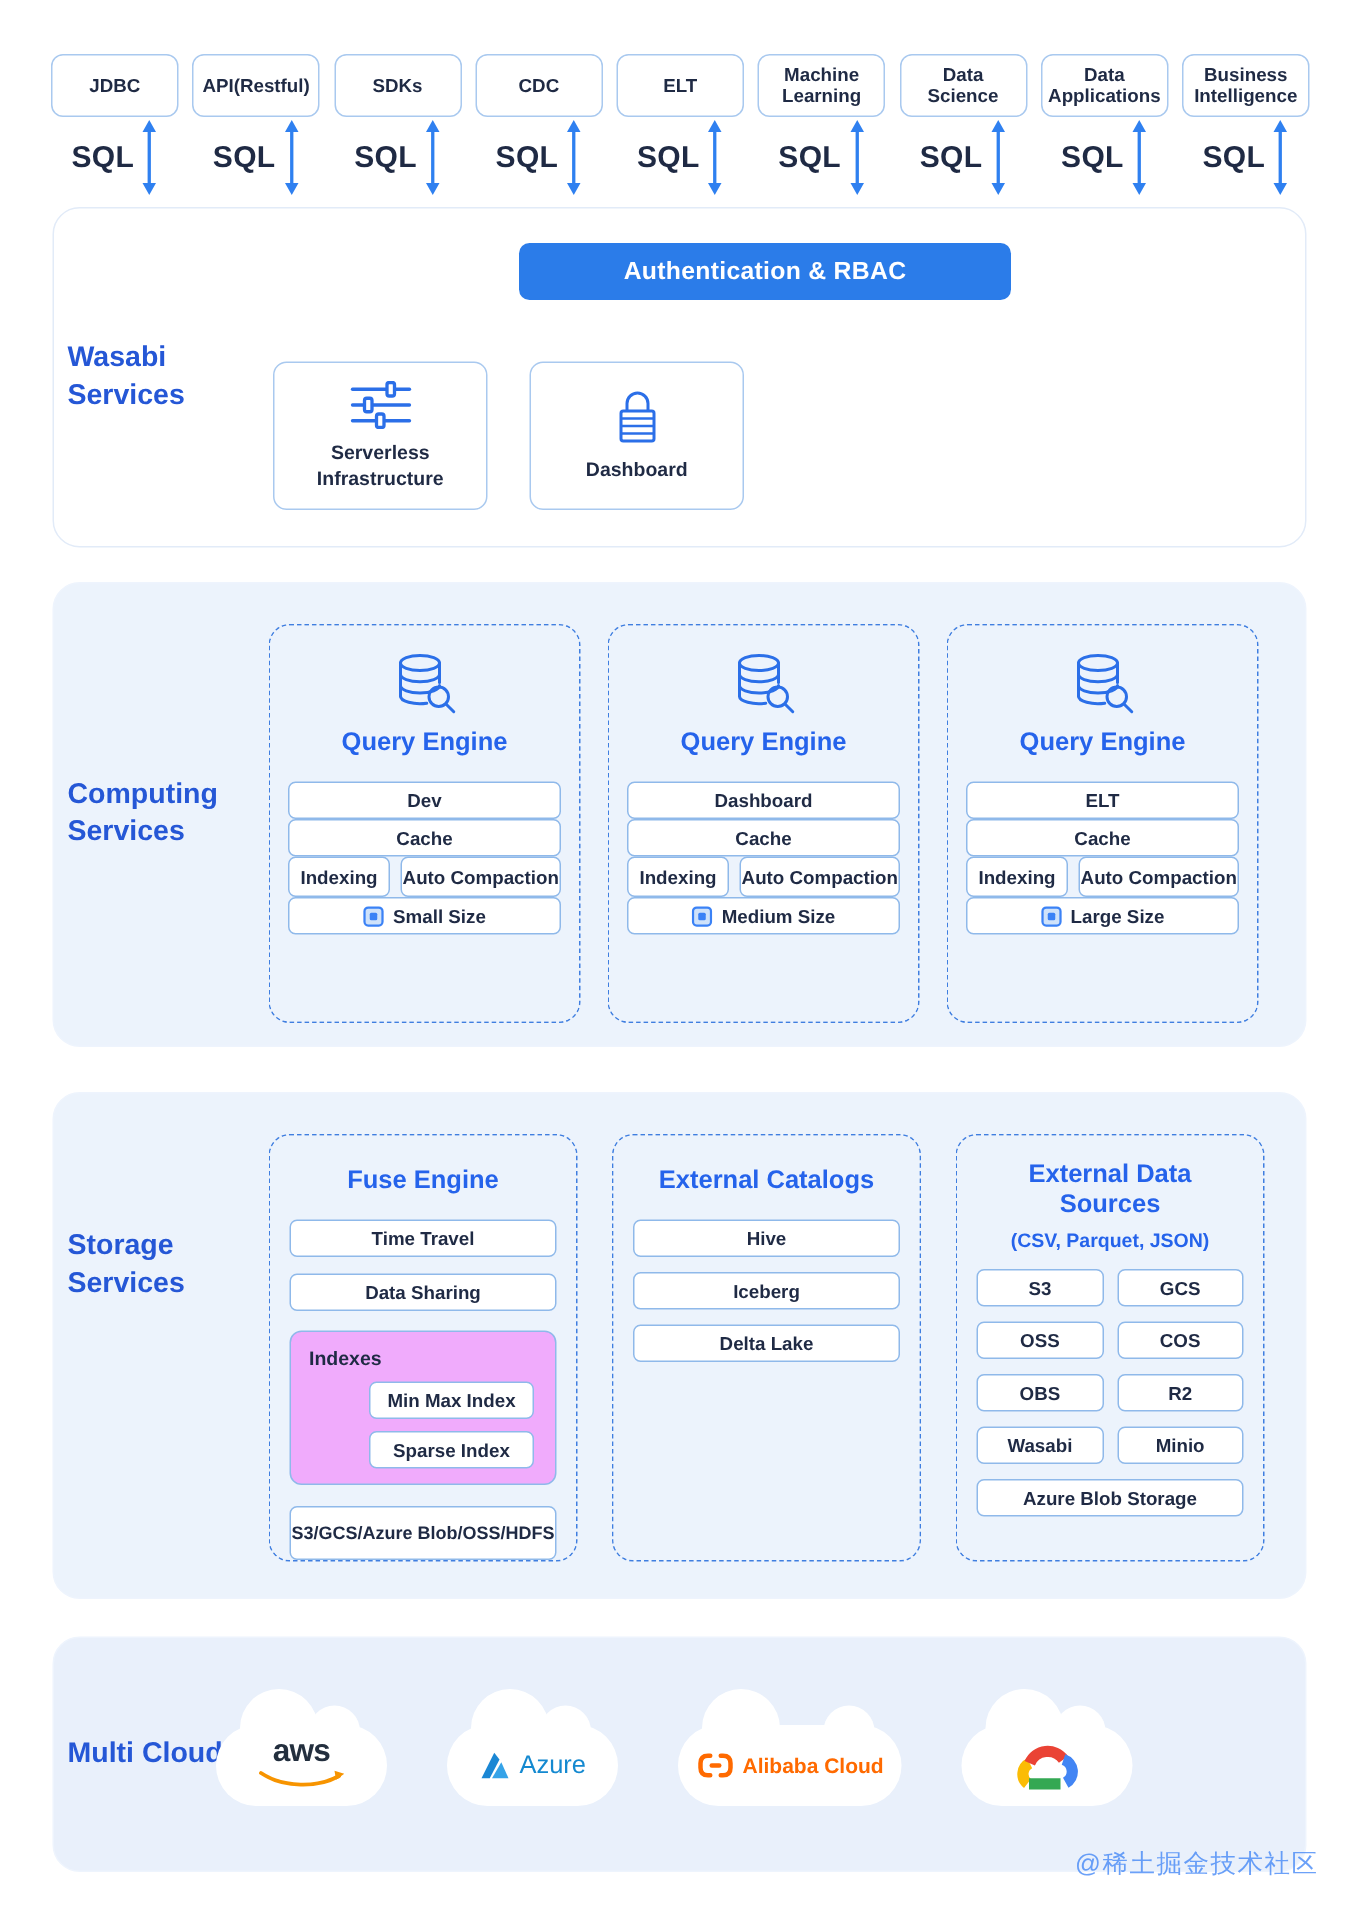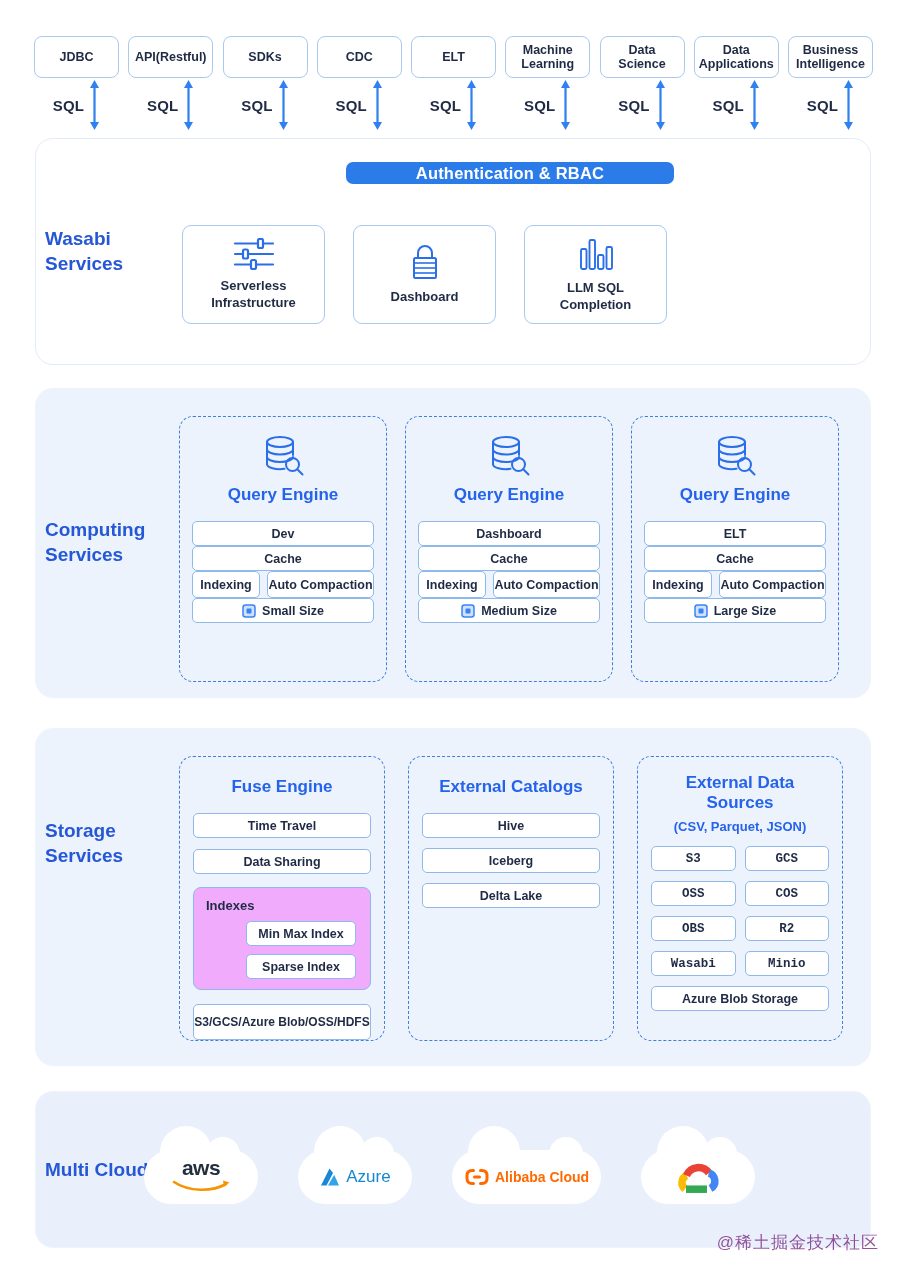--- a/index.html
+++ b/index.html
@@ -8,34 +8,34 @@
 
   
   .clients-row { display:flex; justify-content:space-between; margin:36px 36px 0 34px; }
   .client-cell { width:85px; display:flex; flex-direction:column; align-items:center; }
   .client-box {
     width:100%; height:42px; background:#fff; border:1.3px solid #a9c9ef; border-radius:8px;
     display:flex; align-items:center; justify-content:center; text-align:center;
     font-size:12.5px; font-weight:700; color:#1f2a44; line-height:1.15; padding:0 3px;
   }
   .sql-row { height:54px; display:flex; align-items:center; justify-content:center; gap:5px; }
-  .sql-label { font-size:15px; font-weight:700; color:#1f2a44; letter-spacing:.2px; }
+  .sql-label { font-size:20px; font-weight:700; color:#1f2a44; letter-spacing:.2px; }
   .arrow-svg { display:block; }
 
   
   .panel { position:relative; margin:0 38px 0 35px; border-radius:18px; }
   .panel-label {
     position:absolute; left:9px; width:135px; font-size:19px; font-weight:700; color:#2557d6; line-height:1.3;
   }
 
   
   .cloud-panel { margin-top:6px; height:227px; background:#fff; border:1.5px solid #e2ebf8; }
   .cloud-content { padding:0 0 0 146px; width:802px; }
   .auth-button {
-    margin:23px auto 16px; width:328px; height:22px; background:#2b7ce9; border-radius:7px;
+    margin:23px auto 16px; width:328px; height:38px; background:#2b7ce9; border-radius:7px;
     display:flex; align-items:center; justify-content:center;
     color:#fff; font-size:16.5px; font-weight:700; letter-spacing:.2px;
   }
   .cloud-cards { display:flex; gap:28px; margin-top:41px; }
   .cloud-card {
     width:143px; height:99px; background:#fff; border:1.2px solid #a9c9ef; border-radius:9px;
     display:flex; flex-direction:column; align-items:center; justify-content:center; gap:8px;
   }
   .cloud-card-label { font-size:13px; font-weight:600; color:#1f2a44; text-align:center; line-height:1.3; padding:0 6px; }
 
@@ -68,38 +68,38 @@
   .storage-card { width:206px; height:285px; padding:14px 13px 0; display:flex; flex-direction:column; }
   .storage-rows { display:flex; flex-direction:column; gap:10px; margin-top:16px; }
   .fuse-rows { gap:11px; }
   .indexes-group { background:#f0abfc; border:1.1px solid #8fb9ea; border-radius:8px; padding:8px 8px 10px; margin-top:2px; }
   .indexes-label { font-size:13px; font-weight:600; color:#1f2a44; margin:2px 0 8px 4px; }
   .indexes-group .w-box { margin-left:44px; margin-right:6px; }
   .indexes-group .w-box + .w-box { margin-top:8px; }
   .backends-box { margin-top:3px; font-size:12px; height:36px; }
   .src-grid { display:flex; flex-direction:column; gap:10px; margin-top:12px; }
   .src-row { display:flex; gap:9px; }
-  .src-row .w-box { flex:1;font-family:Liberation Mono, monospace; }
+  .src-row .w-box { flex:1; }
   .src-subtitle { text-align:center; font-size:13px; font-weight:600; color:#2563eb; margin-top:6px; }
 
   
   .multicloud-panel { margin-top:25px; height:157px; background:#e9f0fb; border:1px solid #eef4fd; }
   .multicloud-panel .panel-label { top:50%; transform:translateY(-50%); }
   .clouds-row { display:flex; align-items:center; gap:40px; padding:58px 0 0 108px; }
   .cloud-blob { position:relative; min-width:114px; height:54px; background:#fff; border-radius:28px; display:flex; align-items:center; justify-content:center; padding:0 12px; }
   .cloud-blob::before { content:""; position:absolute; width:52px; height:52px; background:#fff; border-radius:50%; top:-24px; left:16px; }
   .cloud-blob::after { content:""; position:absolute; width:34px; height:34px; background:#fff; border-radius:50%; top:-13px; right:18px; }
   .logo { position:relative; z-index:1; display:flex; align-items:center; }
   .aws-logo { flex-direction:column; line-height:1; margin-top:-4px; }
   .aws-text { font-size:21px; font-weight:700; color:#232f3e; letter-spacing:-.5px; }
   .azure-text { font-size:17px; color:#1489d0; margin-left:5px; }
   .alibaba-text { font-size:14px; font-weight:700; color:#ff6a00; margin-left:5px; white-space:nowrap; }
 
   
-  .watermark { position:absolute; right:30px; bottom:26px; font-size:17px; color:#701a75; opacity:.75; letter-spacing:1px; }
+  .watermark { position:absolute; right:30px; bottom:26px; font-size:17px; color:#3b82f6; opacity:.75; letter-spacing:1px; }
 </style>
 </head>
 <body>
 
 <div class="page">
 
   <div class="clients-row">
 
     <div class="client-cell">
       <div class="client-box">JDBC</div>
@@ -234,29 +234,20 @@
           <svg width="36" height="38" viewBox="0 0 36 38" fill="none" stroke="#2b6fe8" stroke-width="2">
             <path d="M11 15 V10 a7 7 0 0 1 14 0 V15"></path>
             <rect x="7" y="15" width="22" height="20" rx="1.5"></rect>
             <line x1="7" y1="20" x2="29" y2="20" stroke-width="1.6"></line>
               <line x1="7" y1="25" x2="29" y2="25" stroke-width="1.6"></line>
               <line x1="7" y1="30" x2="29" y2="30" stroke-width="1.6"></line>
           </svg>
           <div class="cloud-card-label">Dashboard</div>
         </div>
 
-        <div class="cloud-card">
-          <svg width="36" height="36" viewBox="0 0 36 36" fill="none" stroke="#2b6fe8" stroke-width="1.9">
-            <rect x="3" y="13" width="5.5" height="20" rx="1.5"></rect>
-            <rect x="11.5" y="4" width="5.5" height="29" rx="1.5"></rect>
-            <rect x="20" y="19" width="5.5" height="14" rx="1.5"></rect>
-            <rect x="28.5" y="11" width="5.5" height="22" rx="1.5"></rect>
-          </svg>
-          <div class="cloud-card-label">LLM SQL Completion</div>
-        </div>
 
       </div>
     </div>
   </div>
 
   <div class="panel tint-panel computing-panel">
     <div class="panel-label" style="top:50%; transform:translateY(-50%);">Computing Services</div>
     <div class="computing-cards">
 
       <div class="dashed-card engine-card">

